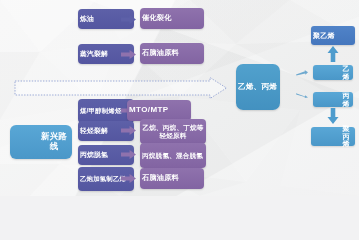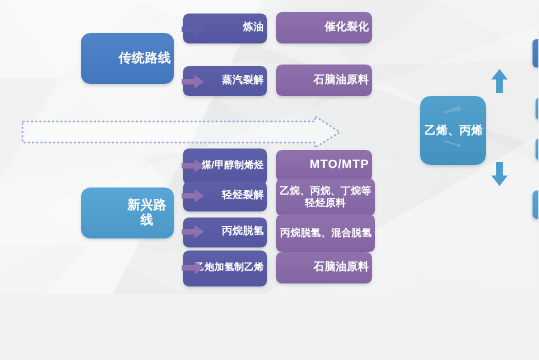--- a/index.html
+++ b/index.html
@@ -18,29 +18,28 @@
       linear-gradient(-30deg, rgba(255,255,255,.40) 0 26%, rgba(0,0,0,0) 26.3%),
       linear-gradient(160deg, rgba(0,0,0,.022) 0 45%, rgba(0,0,0,0) 45.3%),
       linear-gradient(to bottom right,#f4f4f5,#eceded 60%,#e9e9ea);
     overflow:hidden;
   }
   #facets{position:absolute;inset:0;pointer-events:none;}
 
   .node{
     position:absolute;
     box-sizing:border-box;
-    display:flex;align-items:center;justify-content:flex-end;
+    display:flex;align-items:center;justify-content:flex-start;
     text-align:center;
     color:#ffffff;
     border-radius:4px;
     line-height:1.12;
     letter-spacing:.2px;
     padding:1px 2px;
     box-shadow:0 1px 2px rgba(0,0,0,.14);
-    margin-left:44px;
   }
   .n-indigo{background:#5b5ea6;background:linear-gradient(#5d60a8,#5456a0);}
   .n-purple{background:#8a6aa8;background:linear-gradient(#8f72ad,#8264a2);}
   .n-blue  {background:#4a7ec4;background:linear-gradient(#5083c8,#4476bd);}
   .n-lblue {background:#51a0d0;background:linear-gradient(#59a7d6,#4a97c8);padding-left:28px;}
   .n-steel {background:#4b9cc9;background:linear-gradient(#51a1cd,#4391c0);}
 
   .route-label{
     width:62px;height:34px;
     font-size:8.5px;font-weight:bold;
@@ -108,23 +107,20 @@
     <polygon points="96,104 180,96 150,170" fill="#000000" opacity="0.015"></polygon>
     <polygon points="180,96 300,110 246,182" fill="#ffffff" opacity="0.14"></polygon>
     <polygon points="300,110 359,110 359,196 280,186" fill="#ffffff" opacity="0.10"></polygon>
     <polygon points="0,164 60,164 30,196 0,196" fill="#000000" opacity="0.013"></polygon>
     <polygon points="60,164 150,170 120,196" fill="#ffffff" opacity="0.16"></polygon>
     <polygon points="150,170 246,182 200,196" fill="#000000" opacity="0.012"></polygon>
     <polygon points="0,120 0,164 60,164" fill="#ffffff" opacity="0.10"></polygon>
     <polygon points="0,0 0,52 40,52" fill="#ffffff" opacity="0.12"></polygon>
   </svg>
 
-  <div class="node n-blue route-label" style="left:10px;top:22px;">
-    <span>传统路线</span>
-  </div>
 
   <div class="node n-lblue route-label" style="left:10px;top:125px;">
     <span>新兴路线</span>
   </div>
 
   <div class="node n-indigo stage-box" style="left:78px;top:9px;">
     <span>炼油</span>
   </div>
   <div class="arrow-r" style="left:121px;top:15px;">
     <svg viewBox="0 0 15 9">
@@ -154,21 +150,21 @@
   </div>
 
   <div class="node n-indigo stage-box two" style="left:78px;top:99px;">
     <span>煤/甲醇制烯烃</span>
   </div>
   <div class="arrow-r" style="left:121px;top:106px;">
     <svg viewBox="0 0 15 9">
         <path d="M0 2.6 L8.6 2.6 L8.6 0 L15 4.5 L8.6 9 L8.6 6.4 L0 6.4 Z" fill="#8f72ad"></path>
       </svg>
   </div>
-  <div class="node n-purple prod-box mono" style="left:140px;top:100px;">
+  <div class="node n-purple prod-box mono" style="left:127px;top:100px;">
     <span>MTO/MTP</span>
   </div>
 
   <div class="node n-indigo stage-box" style="left:78px;top:121px;">
     <span>轻烃裂解</span>
   </div>
   <div class="arrow-r" style="left:121px;top:126px;">
     <svg viewBox="0 0 15 9">
         <path d="M0 2.6 L8.6 2.6 L8.6 0 L15 4.5 L8.6 9 L8.6 6.4 L0 6.4 Z" fill="#8f72ad"></path>
       </svg>

